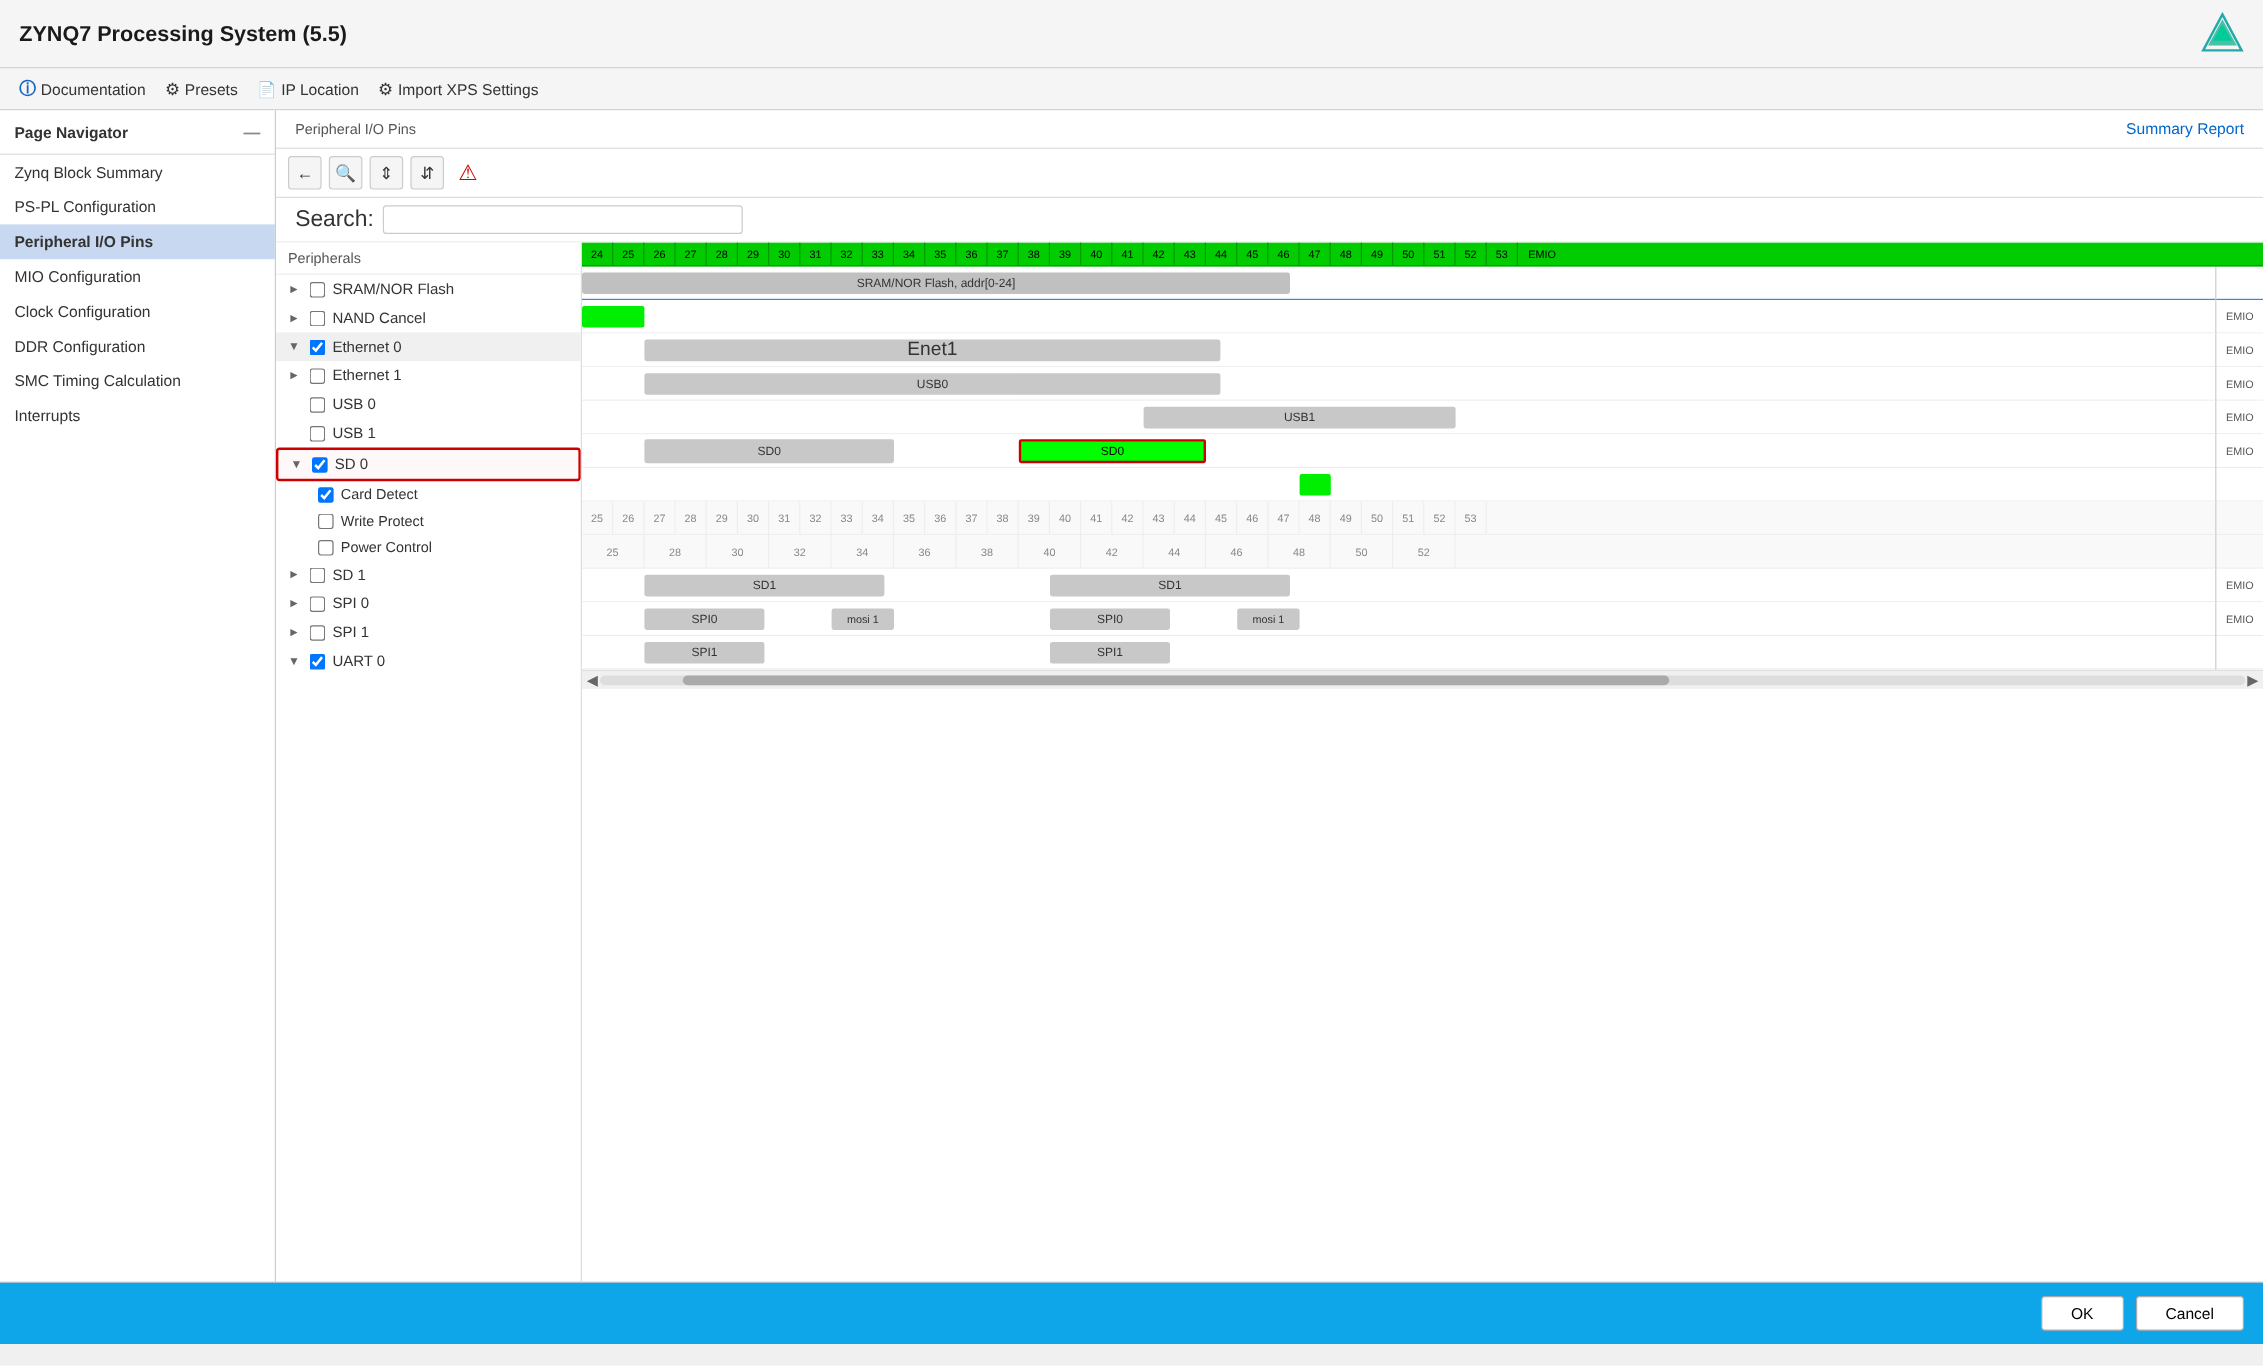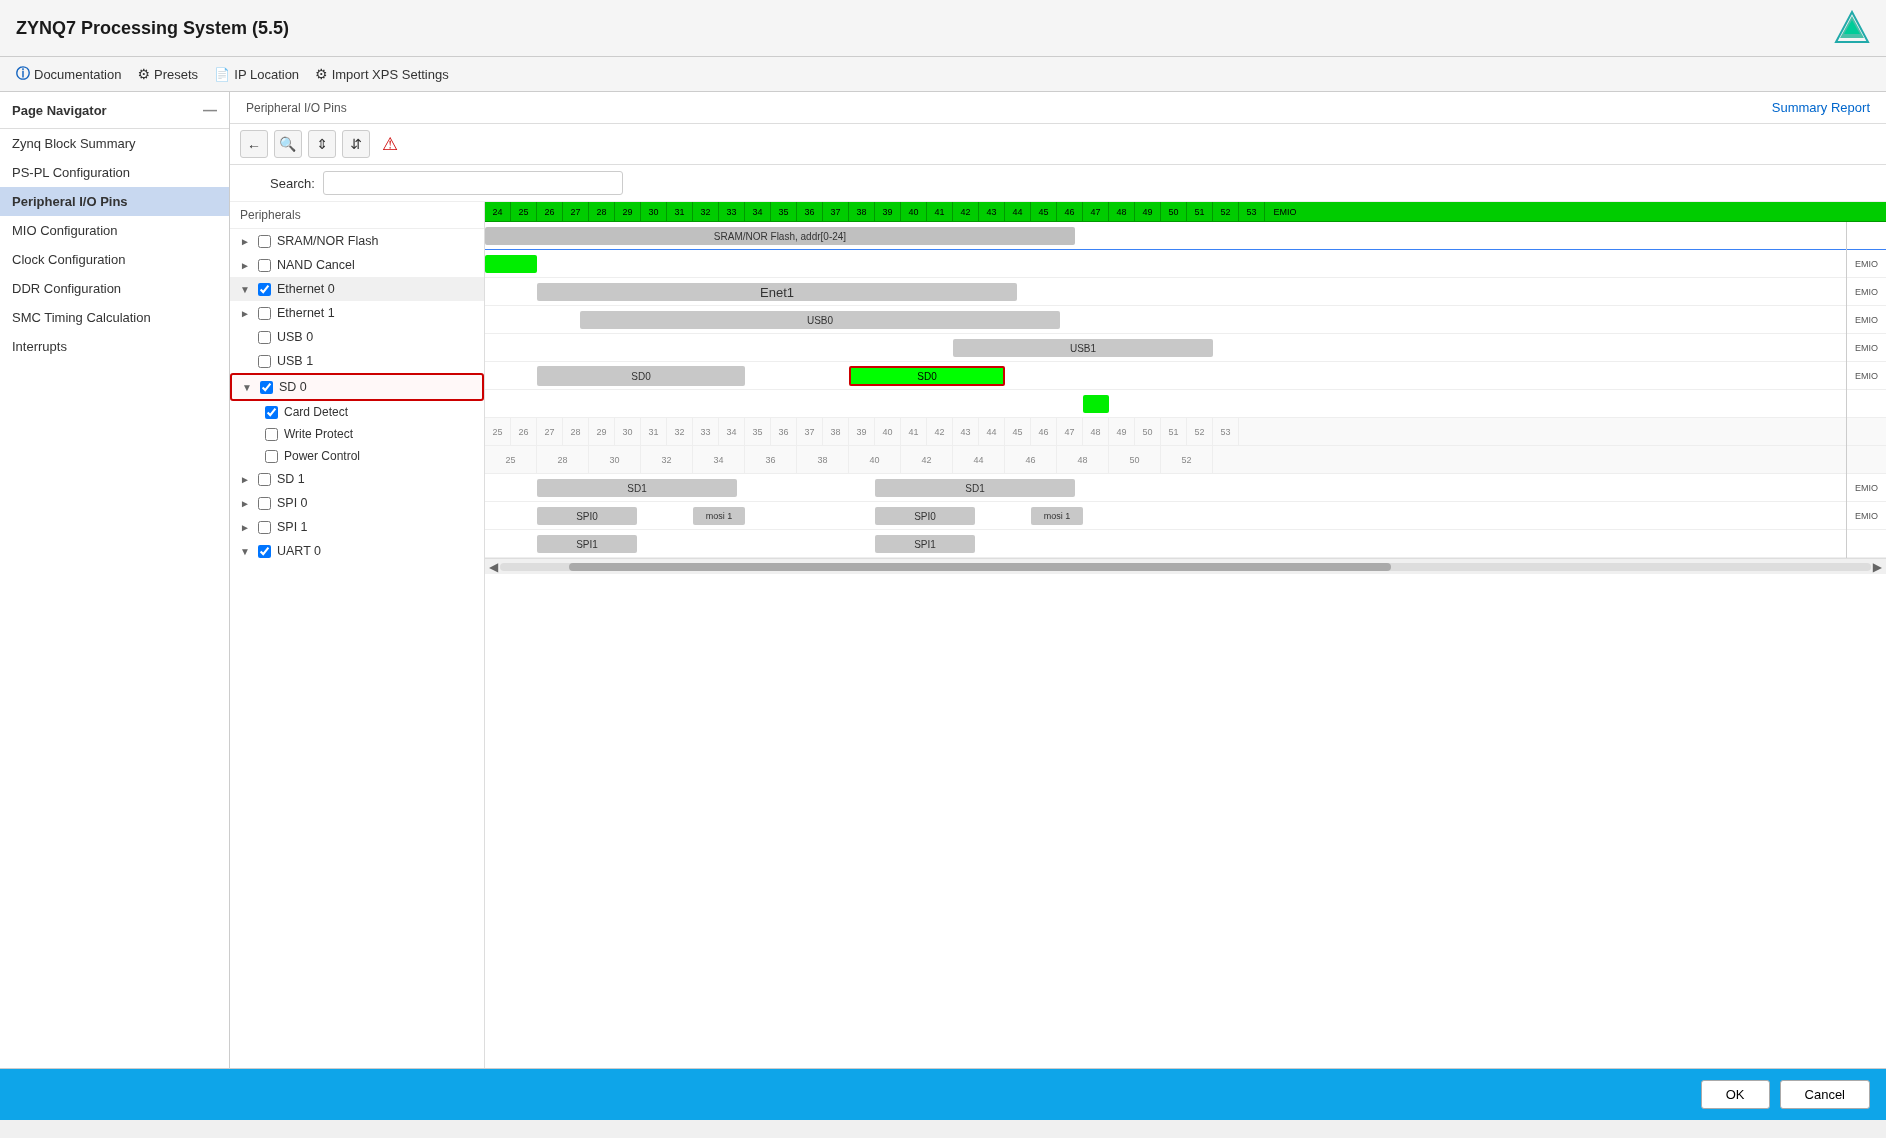--- a/index.html
+++ b/index.html
@@ -83,21 +83,21 @@
       display: flex; align-items: center; justify-content: center;
       font-size: 14px;
     }
     .tb-btn.red { background: #fff; border: none; color: #cc0000; font-size: 18px; }
     
     .search-bar {
       padding: 6px 16px;
       border-bottom: 1px solid #eee;
       display: flex; align-items: center; gap: 8px;
     }
-    .search-bar label { font-size: 13px; margin-left: 24px; }
+    .search-bar label { font-size: 19px; }
     .search-input {
       width: 300px; padding: 4px 8px; border: 1px solid #ccc; border-radius: 3px; font-size: 12px;
     }
 
     .content-body {
       display: flex;
       flex: 1;
       overflow: hidden;
     }
 
@@ -375,27 +375,27 @@
             <div style="width:40px; min-width:40px; border-left:1px solid #ccc; height:28px; display:flex; align-items:center; justify-content:center; font-size:9px; color:#555;"></div>
           </div>
 
           <div style="display:flex; align-items:center; height:28px; border-bottom:1px solid #eee; position:relative; background:#fff;">
             <div style="position:absolute; left:0; top:5px; height:18px; width:52px; background:#00ee00; border-radius:2px; z-index:2;"></div>
             <div style="flex:1; height:28px;"></div>
             <div style="width:40px; min-width:40px; border-left:1px solid #ccc; height:28px; display:flex; align-items:center; justify-content:center; font-size:9px; color:#555;">EMIO</div>
           </div>
 
           <div style="display:flex; align-items:center; height:28px; border-bottom:1px solid #eee; position:relative; background:#fff;">
-            <div style="position:absolute; left:52px; top:5px; height:18px; width:480px; background:#c8c8c8; border-radius:2px; display:flex; align-items:center; justify-content:center; font-size:13px; color:#333; z-index:2;">Enet1</div>
-            <div style="flex:1; height:28px;"></div>
-            <div style="width:40px; min-width:40px; border-left:1px solid #ccc; height:28px; display:flex; align-items:center; justify-content:center; font-size:9px; color:#555;">EMIO</div>
-          </div>
-
-          <div style="display:flex; align-items:center; height:28px; border-bottom:1px solid #eee; position:relative; background:#fff;">
-            <div style="position:absolute; left:52px; top:5px; height:18px; width:480px; background:#c8c8c8; border-radius:2px; display:flex; align-items:center; justify-content:center; font-size:10px; color:#333; z-index:2;margin-left:43px;">USB0</div>
+            <div style="position:absolute; left:52px; top:5px; height:18px; width:480px; background:#c8c8c8; border-radius:2px; display:flex; align-items:center; justify-content:center; font-size:16px; color:#333; z-index:2;">Enet1</div>
+            <div style="flex:1; height:28px;"></div>
+            <div style="width:40px; min-width:40px; border-left:1px solid #ccc; height:28px; display:flex; align-items:center; justify-content:center; font-size:9px; color:#555;">EMIO</div>
+          </div>
+
+          <div style="display:flex; align-items:center; height:28px; border-bottom:1px solid #eee; position:relative; background:#fff;">
+            <div style="position:absolute; left:52px; top:5px; height:18px; width:480px; background:#c8c8c8; border-radius:2px; display:flex; align-items:center; justify-content:center; font-size:10px; color:#333; z-index:2;">USB0</div>
             <div style="flex:1; height:28px;"></div>
             <div style="width:40px; min-width:40px; border-left:1px solid #ccc; height:28px; display:flex; align-items:center; justify-content:center; font-size:9px; color:#555;">EMIO</div>
           </div>
 
           <div style="display:flex; align-items:center; height:28px; border-bottom:1px solid #eee; position:relative; background:#fff;">
             <div style="position:absolute; left:468px; top:5px; height:18px; width:260px; background:#c8c8c8; border-radius:2px; display:flex; align-items:center; justify-content:center; font-size:10px; color:#333; z-index:2;">USB1</div>
             <div style="flex:1; height:28px;"></div>
             <div style="width:40px; min-width:40px; border-left:1px solid #ccc; height:28px; display:flex; align-items:center; justify-content:center; font-size:9px; color:#555;">EMIO</div>
           </div>
 

